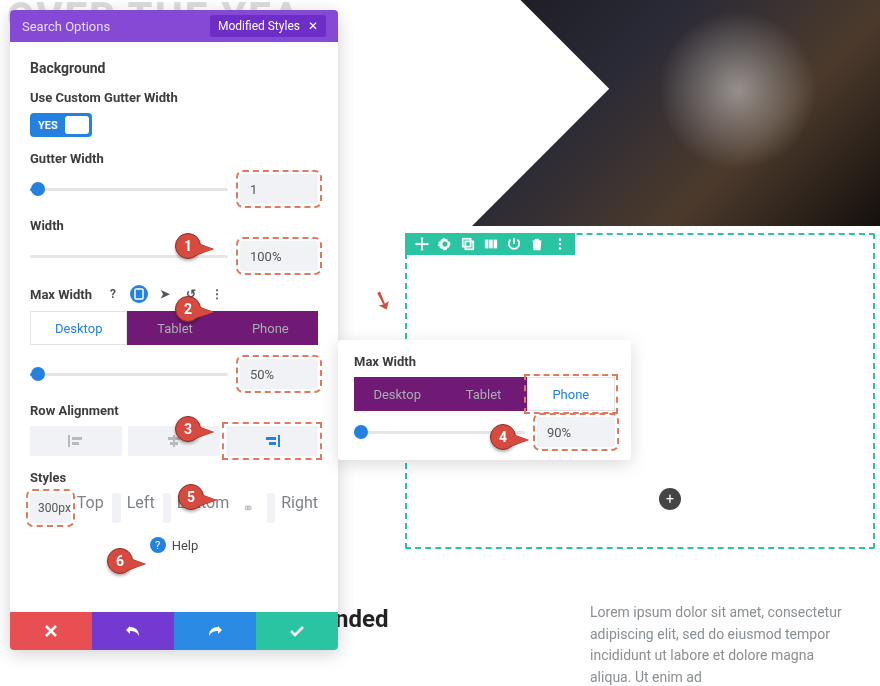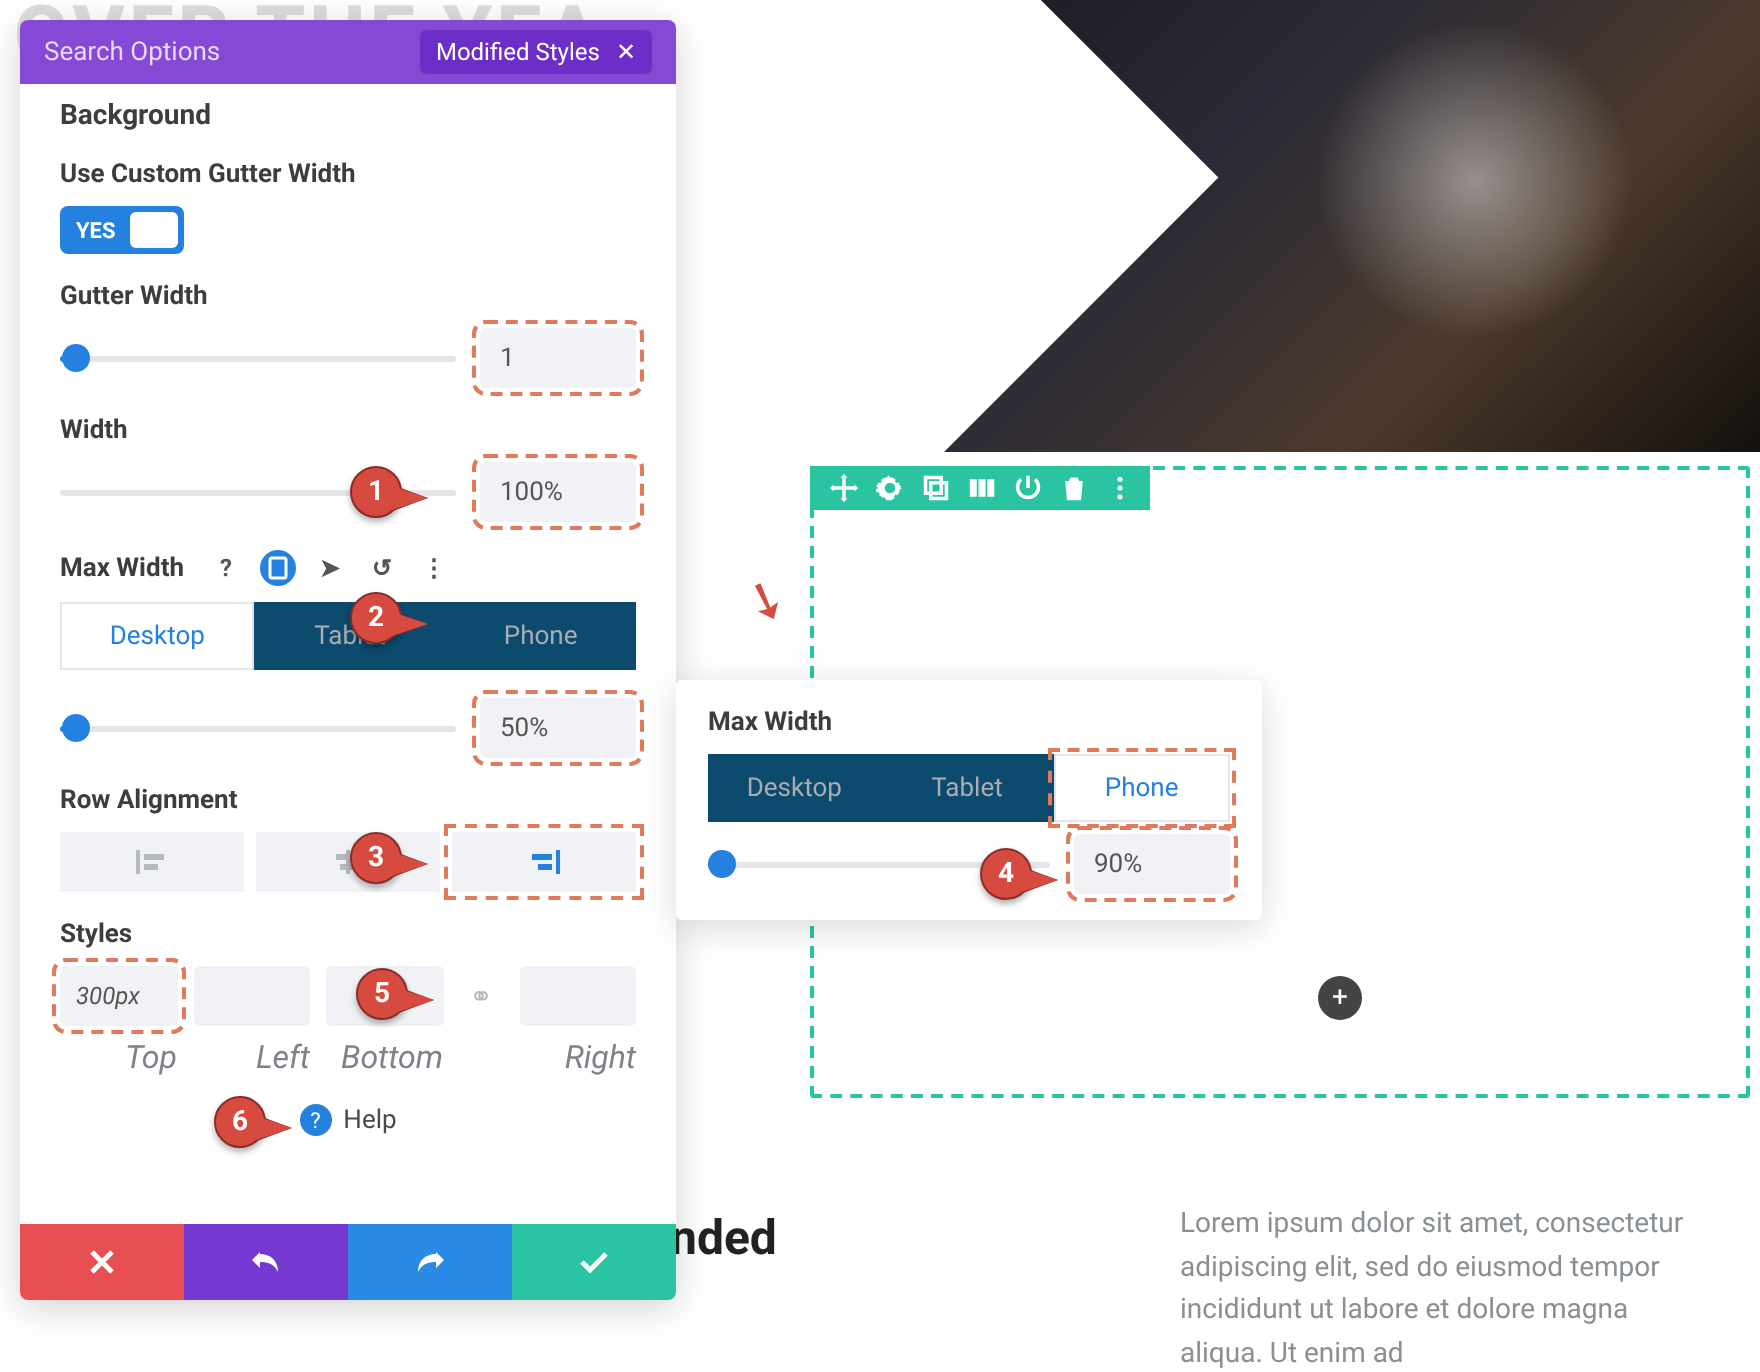--- a/index.html
+++ b/index.html
@@ -60,21 +60,21 @@
   .panel-header .hicons { margin-left:auto; display:flex; gap:16px; }
   .panel-header .hicons .ic { width:16px; height:16px; display:flex; align-items:center; justify-content:center; cursor:pointer; }
   .panel-header svg { width:15px; height:15px; fill:#fff; }
   .panel-search {
     background:#8549d6; height:32px; display:flex; align-items:center; padding:0 12px; color:#e7d9fb; font-size:13px;
   }
   .panel-search .chip {
     margin-left:auto; background:#6c2ec7; color:#fff; font-size:12px; padding:4px 8px; border-radius:3px;
     display:flex; align-items:center; gap:8px;
   }
-  .panel-body { flex:1; padding:8px 20px 8px 20px; overflow:hidden; color:#4a4a4a; font-size:14px; }
+  .panel-body { flex:1; padding:18px 20px 8px 20px; overflow:hidden; color:#4a4a4a; font-size:14px; }
   .section-label { font-weight:700; color:#3d3d3d; margin-bottom:14px; }
   .field-label { font-weight:700; color:#3d3d3d; font-size:13px; margin-top:14px; margin-bottom:8px; display:flex; align-items:center; gap:8px;}
   .toggle {
     width:62px; height:24px; background:#2581e0; border-radius:4px; display:flex; align-items:center;
     color:#fff; font-weight:700; font-size:11px; padding-left:8px; position:relative; cursor:pointer;
   }
   .toggle .knob { position:absolute; right:3px; top:3px; width:24px; height:18px; background:#fff; border-radius:3px; }
 
   .slider-row { display:flex; align-items:center; gap:12px; margin-top:6px; }
   .slider { flex:1; position:relative; height:20px; }
@@ -87,32 +87,32 @@
   }
   .valbox.hl { outline:2px dashed #e07a5c; outline-offset:2px; }
 
   .responsive-ctrls { display:flex; align-items:center; gap:8px; margin-left:4px; }
   .responsive-ctrls .rc { width:18px; height:18px; display:flex; align-items:center; justify-content:center; font-size:12px; color:#555; cursor:pointer;}
   .responsive-ctrls .rc.active { background:#2581e0; color:#fff; border-radius:50%; }
   .responsive-ctrls svg { width:12px; height:12px; fill:currentColor; }
 
   .tabs { display:flex; margin-top:8px; }
   .tab { flex:1; height:34px; display:flex; align-items:center; justify-content:center; font-size:13px;
-         background:#0c4a6e; color:#a9acb2; cursor:pointer; }
+         background:#701a75; color:#a9acb2; cursor:pointer; }
   .tab.active { background:#fff; color:#2581e0; border:1px solid #e3e4e8; }
   .tab.hl { outline:2px dashed #e07a5c; outline-offset:1px; }
 
   .align-row { display:flex; gap:6px; margin-top:6px; }
   .align-btn { flex:1; height:30px; background:#f1f2f5; display:flex; align-items:center; justify-content:center; cursor:pointer;}
   .align-btn svg { width:16px; height:12px; fill:#b6b9bf; }
   .align-btn.active svg { fill:#2581e0; }
   .align-btn.hl { outline:2px dashed #e07a5c; outline-offset:2px; }
 
   .pad-row { display:flex; gap:8px; margin-top:6px; }
-  .pad-col { flex:1; display:flex; flex-direction:column; align-items:flex-end; gap:6px;font-style:italic; }
+  .pad-col { flex:1; display:flex; flex-direction:row; align-items:flex-start; gap:6px; }
   .pad-box { width:100%; height:30px; background:#f1f2f5; border-radius:3px; display:flex; align-items:center; padding-left:8px; font-size:12px; color:#555;}
   .pad-box.hl { outline:2px dashed #e07a5c; outline-offset:2px; }
   .pad-lbl { font-size:16px; color:#7e828a; }
   .link-ic { width:22px; display:flex; align-items:center; justify-content:center; color:#b6b9bf; font-size:14px; align-self:flex-start; margin-top:7px;}
 
   .help { display:flex; align-items:center; justify-content:center; gap:6px; color:#4a4a4a; font-size:13px; margin-top:14px;}
   .help .qm { width:16px; height:16px; border-radius:50%; background:#2581e0; color:#fff; font-size:11px; display:flex; align-items:center; justify-content:center;}
 
   .panel-footer { height:38px; display:flex; }
   .fbtn { flex:1; display:flex; align-items:center; justify-content:center; color:#fff; cursor:pointer; }

